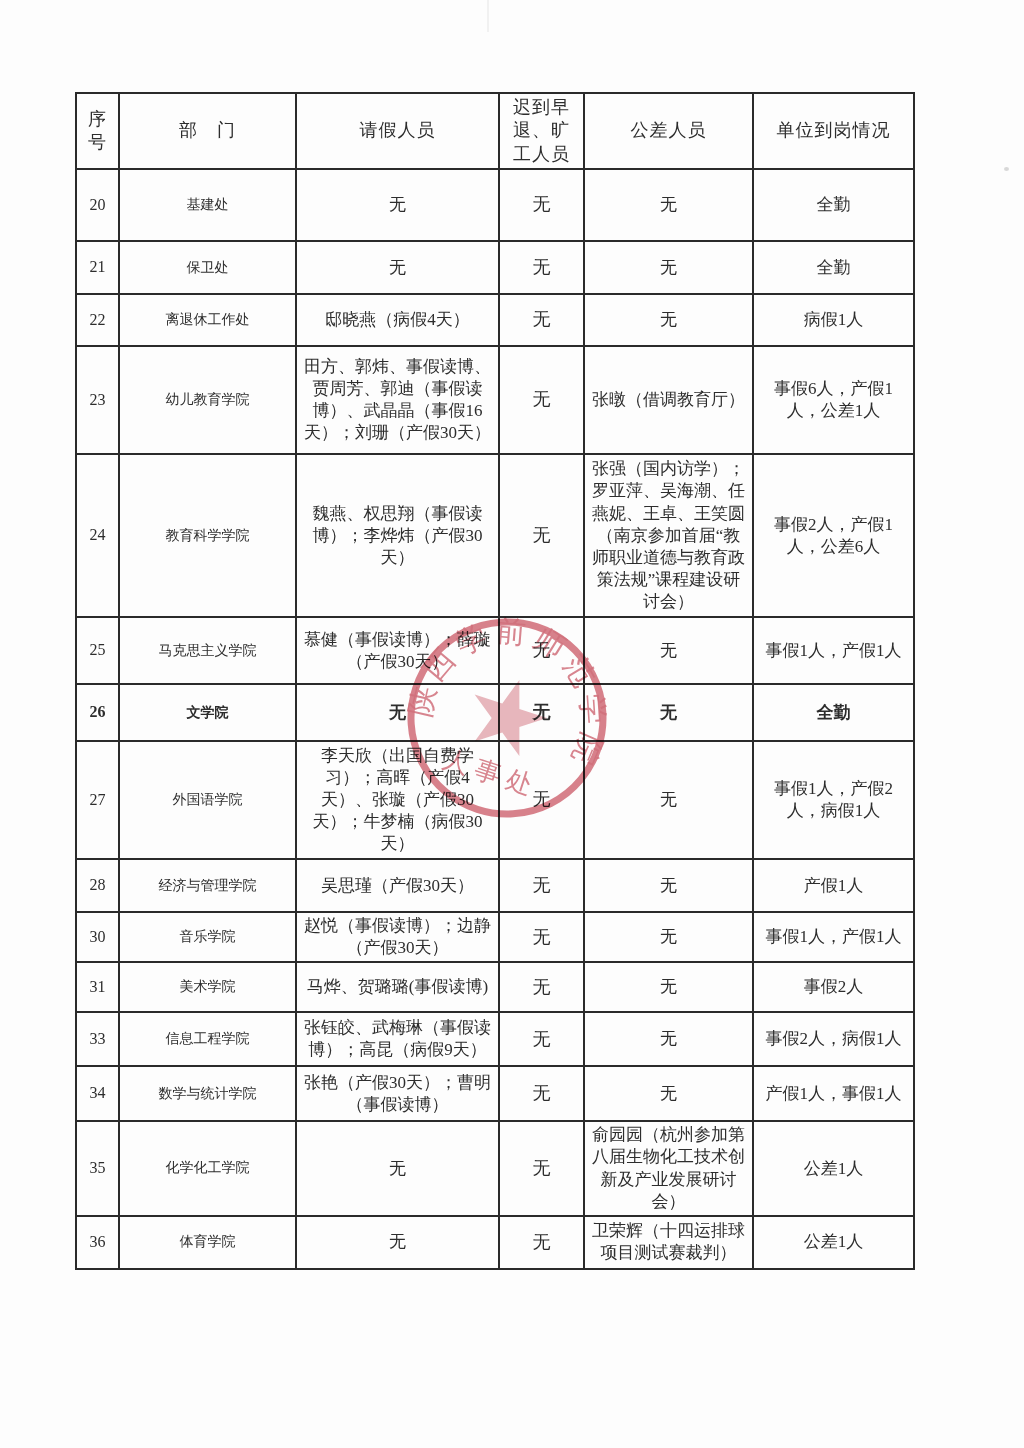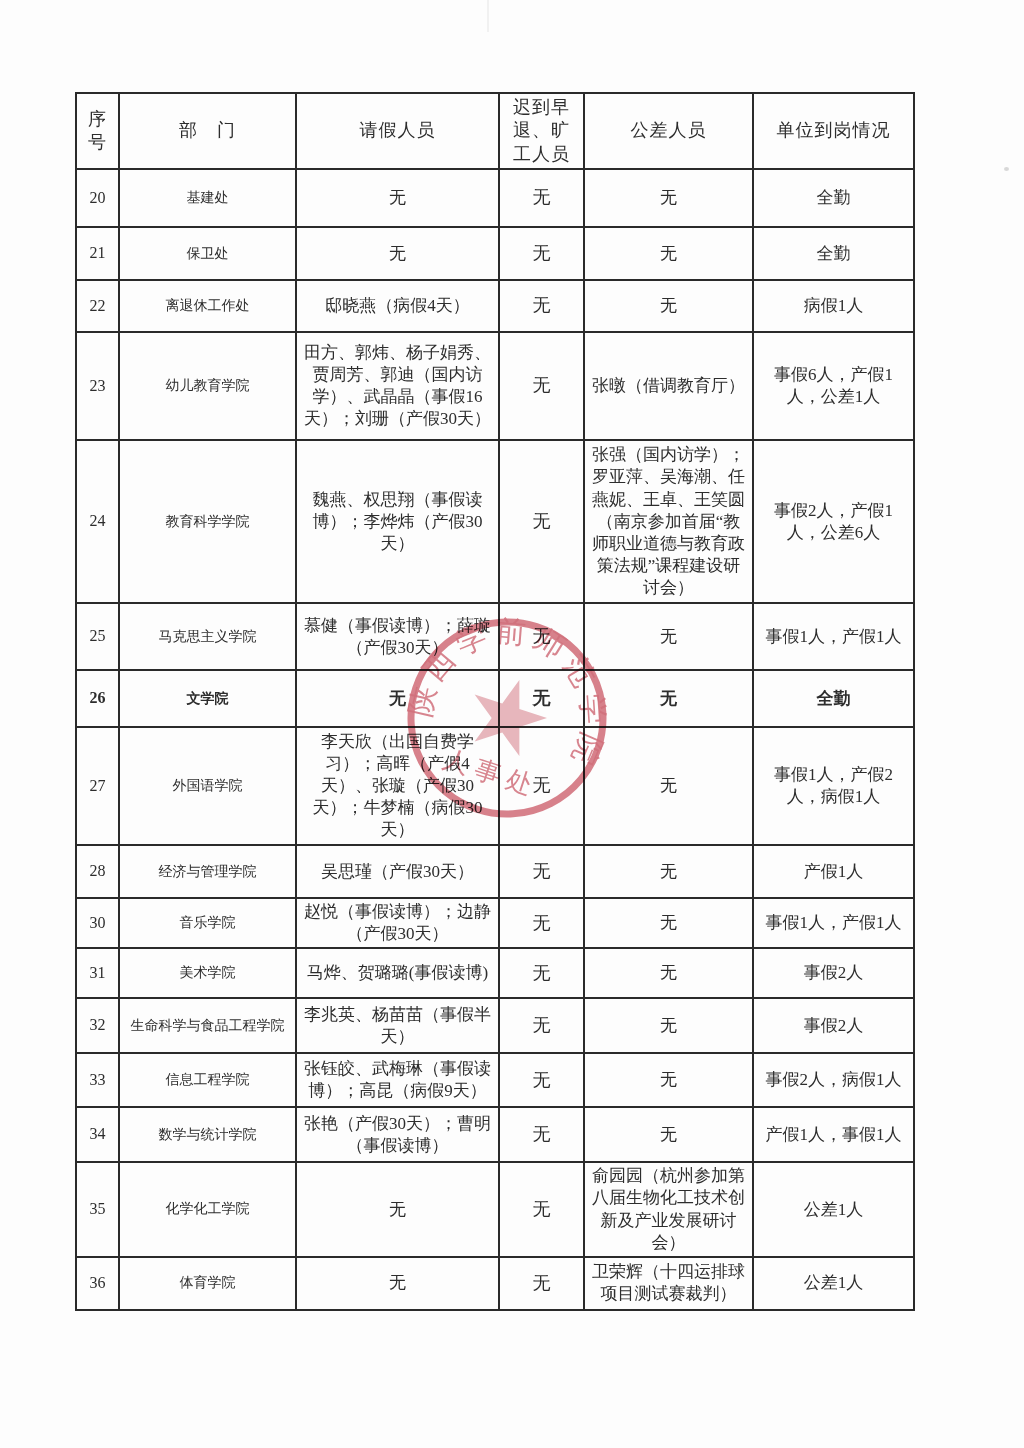--- a/index.html
+++ b/index.html
@@ -67,21 +67,21 @@
       <tr>
         <th>序号</th>
         <th>部　门</th>
         <th>请假人员</th>
         <th>迟到早退、旷工人员</th>
         <th>公差人员</th>
         <th>单位到岗情况</th>
       </tr>
     </thead>
     <tbody id="tbody">
-        <tr class="data-row" style="height: 58px;">
+        <tr class="data-row" style="height: 72px;">
       <td class="c-no">20</td>
       <td class="c-dept">基建处</td>
       <td class="c-leave">无</td>
       <td class="c-late">无</td>
       <td class="c-biz">无</td>
       <td class="c-status">全勤</td>
     </tr>
         <tr class="data-row" style="height: 53px;">
       <td class="c-no">21</td>
       <td class="c-dept">保卫处</td>
@@ -94,21 +94,21 @@
       <td class="c-no">22</td>
       <td class="c-dept">离退休工作处</td>
       <td class="c-leave">邸晓燕（病假4天）</td>
       <td class="c-late">无</td>
       <td class="c-biz">无</td>
       <td class="c-status">病假1人</td>
     </tr>
         <tr class="data-row" style="height: 108px;">
       <td class="c-no">23</td>
       <td class="c-dept">幼儿教育学院</td>
-      <td class="c-leave">田方、郭炜、杨子娟秀、贾周芳、郭迪（国内访学）、武晶晶（事假16天）；刘珊（产假30天）</td>
+      <td class="c-leave">田方、郭炜、事假读博、贾周芳、郭迪（事假读博）、武晶晶（事假16天）；刘珊（产假30天）</td>
       <td class="c-late">无</td>
       <td class="c-biz">张暾（借调教育厅）</td>
       <td class="c-status">事假6人，产假1人，公差1人</td>
     </tr>
         <tr class="data-row" style="height: 163px;">
       <td class="c-no">24</td>
       <td class="c-dept">教育科学学院</td>
       <td class="c-leave">魏燕、权思翔（事假读博）；李烨炜（产假30天）</td>
       <td class="c-late">无</td>
       <td class="c-biz">张强（国内访学）；罗亚萍、吴海潮、任燕妮、王卓、王笑圆（南京参加首届“教师职业道德与教育政策法规”课程建设研讨会）</td>
@@ -151,28 +151,20 @@
       <td class="c-dept">音乐学院</td>
       <td class="c-leave">赵悦（事假读博）；边静（产假30天）</td>
       <td class="c-late">无</td>
       <td class="c-biz">无</td>
       <td class="c-status">事假1人，产假1人</td>
     </tr>
         <tr class="data-row" style="height: 50px;">
       <td class="c-no">31</td>
       <td class="c-dept">美术学院</td>
       <td class="c-leave">马烨、贺璐璐(事假读博)</td>
-      <td class="c-late">无</td>
-      <td class="c-biz">无</td>
-      <td class="c-status">事假2人</td>
-    </tr>
-        <tr class="data-row" style="height: 55px;">
-      <td class="c-no">32</td>
-      <td class="c-dept">生命科学与食品工程学院</td>
-      <td class="c-leave">李兆英、杨苗苗（事假半天）</td>
       <td class="c-late">无</td>
       <td class="c-biz">无</td>
       <td class="c-status">事假2人</td>
     </tr>
         <tr class="data-row" style="height: 54px;">
       <td class="c-no">33</td>
       <td class="c-dept">信息工程学院</td>
       <td class="c-leave">张钰皎、武梅琳（事假读博）；高昆（病假9天）</td>
       <td class="c-late">无</td>
       <td class="c-biz">无</td>

